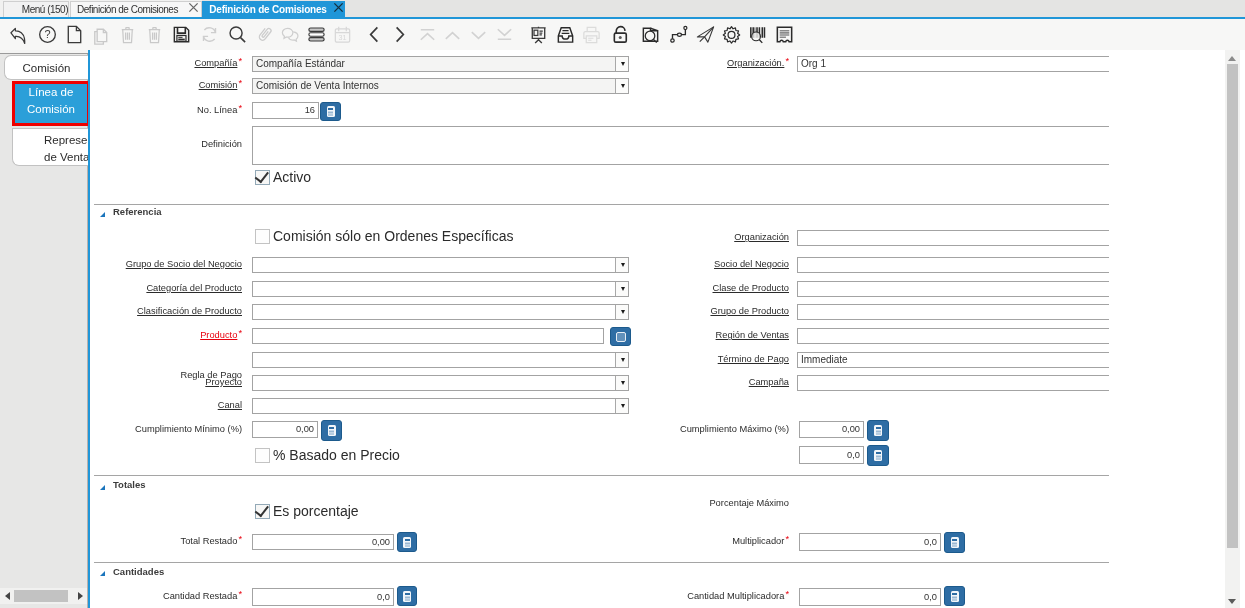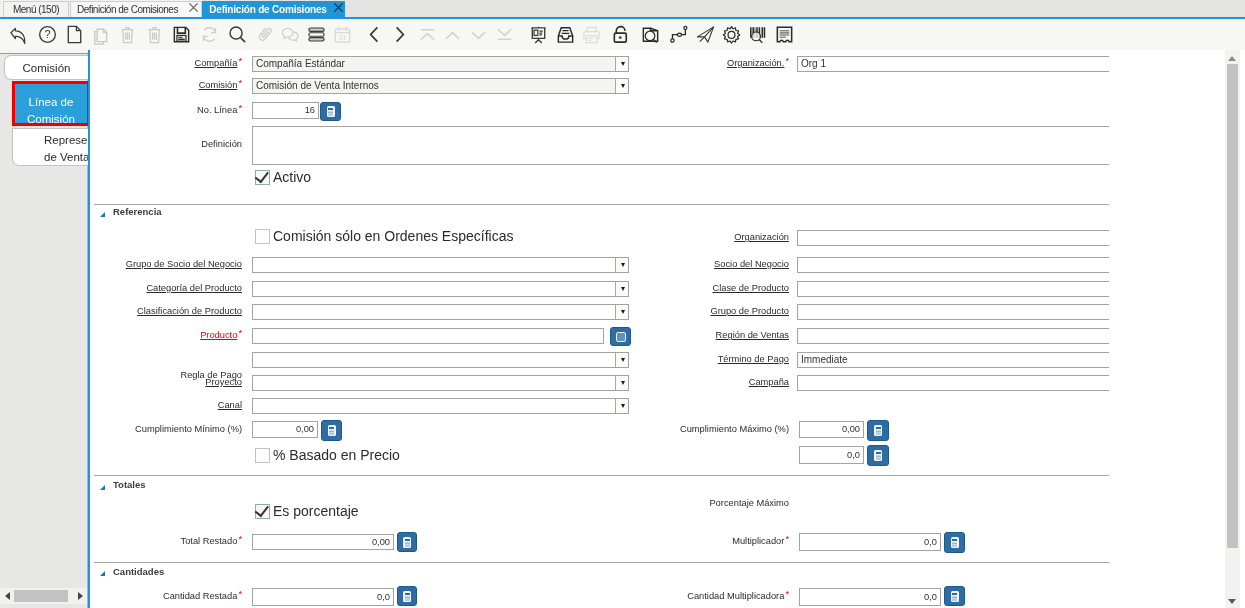--- a/index.html
+++ b/index.html
@@ -4,36 +4,36 @@
 <style>
 html,body{margin:0;padding:0;}
 body{width:1245px;height:608px;position:relative;overflow:hidden;
   font-family:"Liberation Sans", sans-serif;background:#fff;}
 .abs{position:absolute;}
 
 #tabbar{position:absolute;left:0;top:0;width:1245px;height:17px;background:linear-gradient(to right,#f1f1f0 0,#f1f1f0 202px,#e4e4e3 202px);}
 .ttab{position:absolute;top:1px;height:16px;font-size:10px;letter-spacing:-0.5px;color:#333;
   background:#f7f7f7;border:1px solid #cfcfcf;border-bottom:none;box-sizing:border-box;
   line-height:16px;text-align:center;}
-#ttab1{left:3px;width:66px;background:#f2f2f2;}
+#ttab1{left:3px;width:66px;background:#f2f2f2;text-align:right;}
 #ttab2{left:70px;width:132px;padding-right:17px;}
 #ttabA{left:202px;width:143px;background:#2096d8;border-color:#2096d8;color:#fff;font-weight:bold;letter-spacing:-0.2px;padding-right:11px;}
 .tx{position:absolute;top:2px;width:11px;height:11px;}
 #blueline{position:absolute;left:0;top:17px;width:1245px;height:2px;background:#2096d8;}
 
 #toolbar{position:absolute;left:0;top:19px;width:1245px;height:31px;background:#f7f7f6;}
 .ic{position:absolute;top:4.5px;width:21px;height:21px;}
 
 #sidebar{position:absolute;left:0;top:50px;width:88px;height:558px;background:#e7e7e6;border-right:1px solid #b9b2ac;box-sizing:border-box;}
 #bluev{position:absolute;left:88px;top:50px;width:2px;height:558px;background:#2096d8;}
 .stab{position:absolute;background:#fff;border:1px solid #c2c2c2;box-sizing:border-box;
   font-size:11.5px;color:#2b2b2b;text-align:center;}
 #stab1{left:4px;top:55px;width:84px;height:25px;border-radius:7px 0 0 7px;border-right:none;line-height:24px;}
 #stab2{left:12px;top:81px;width:78px;height:45px;background:#2b9fd9;border:3px solid #ee0000;
-  color:#fff;line-height:17px;padding-top:10px;}
+  color:#fff;line-height:17px;padding-top:0;}
 #stab3{left:12px;top:128px;width:77px;height:38px;border-radius:0 0 0 7px;border-right:none;
   line-height:17px;padding-top:3px;overflow:hidden;white-space:nowrap;padding-left:31px;}
 
 #hscroll{position:absolute;left:0;top:588px;width:87px;height:16px;background:#f1f1f0;}
 #hthumb{position:absolute;left:14px;top:2px;width:54px;height:12px;background:#c2c2c2;}
 .harr{position:absolute;top:4px;width:0;height:0;}
 
 #main{position:absolute;left:90px;top:50px;width:1019px;height:558px;background:#fff;overflow:hidden;}
 
 .lbl{position:absolute;font-size:9.3px;color:#2b2b2b;text-align:right;height:13px;line-height:13px;white-space:nowrap;}

